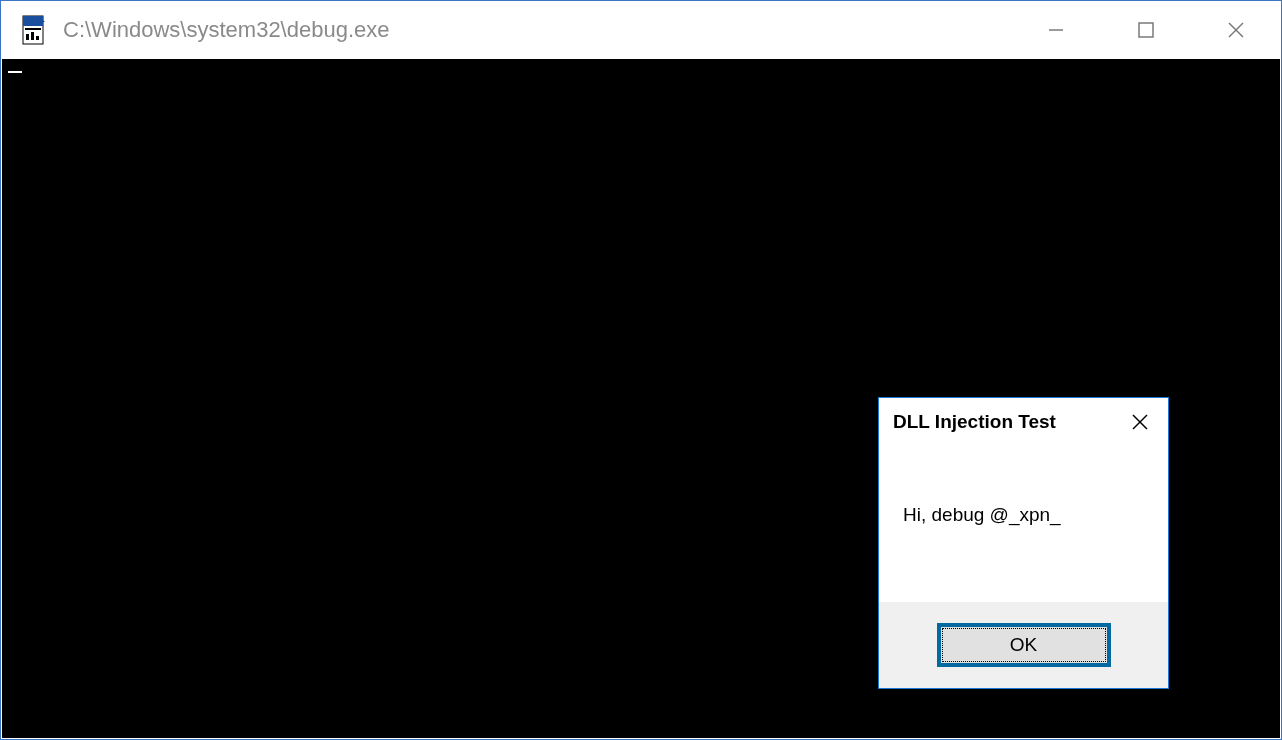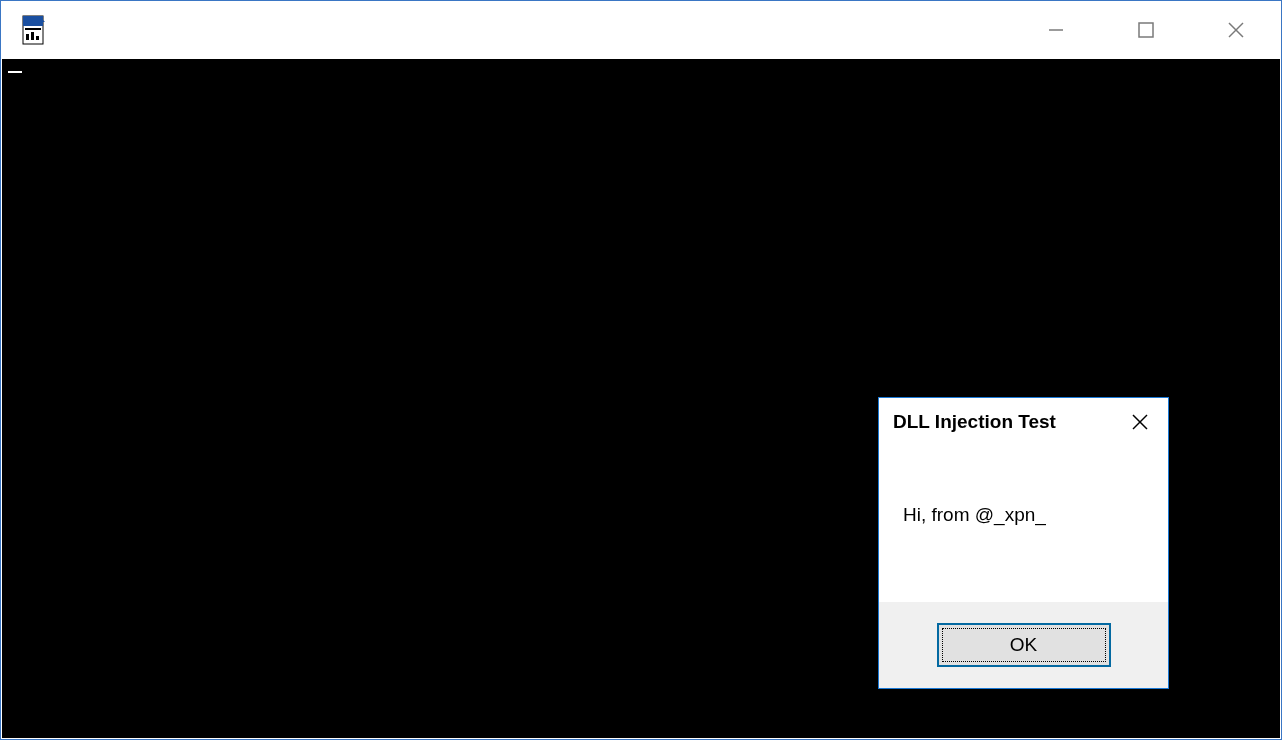--- a/index.html
+++ b/index.html
@@ -114,21 +114,21 @@
     height: 86px;
     background: #f0f0f0;
     display: flex;
     align-items: center;
     justify-content: center;
   }
   .ok-button {
     width: 174px;
     height: 44px;
     background: #e1e1e1;
-    border: 2px solid #0369a1;
+    border: 4px solid #0369a1;
     outline: 1px dotted #000;
     outline-offset: -6px;
     font-family: "Segoe UI", Tahoma, sans-serif;
     font-size: 19px;
     color: #000;
     cursor: default;
   }
 </style>
 </head>
 <body>
@@ -139,20 +139,21 @@
       <svg width="32" height="32" viewBox="0 0 32 32">
         <rect x="4" y="2" width="20" height="28" fill="#ffffff" stroke="#000" stroke-width="1"></rect>
         <path d="M20 2 L20 8 L26 8 Z" fill="#1a4fa0"></path>
         <rect x="4" y="2" width="20" height="10" fill="#1a4fa0"></rect>
         <rect x="7" y="20" width="3" height="6" fill="#000"></rect>
         <rect x="12" y="18" width="3" height="8" fill="#000"></rect>
         <rect x="17" y="22" width="3" height="4" fill="#000"></rect>
         <rect x="6" y="14" width="16" height="2" fill="#000"></rect>
       </svg>
     </div>
+    <div class="title-text">C:\Windows\system32\debug.exe</div>
     <div class="window-controls">
       <div class="win-ctrl">
         <svg width="18" height="18" viewBox="0 0 18 18">
           <line x1="2" y1="9" x2="16" y2="9" stroke="#7a7a7a" stroke-width="1.5"></line>
         </svg>
       </div>
       <div class="win-ctrl">
         <svg width="18" height="18" viewBox="0 0 18 18">
           <rect x="2" y="2" width="14" height="14" fill="none" stroke="#7a7a7a" stroke-width="1.5"></rect>
         </svg>
@@ -174,19 +175,19 @@
     <div class="dialog-titlebar">
       <div class="dialog-title">DLL Injection Test</div>
       <div class="dialog-close">
         <svg width="18" height="18" viewBox="0 0 18 18">
           <line x1="2" y1="2" x2="16" y2="16" stroke="#000" stroke-width="1.5"></line>
           <line x1="16" y1="2" x2="2" y2="16" stroke="#000" stroke-width="1.5"></line>
         </svg>
       </div>
     </div>
     <div class="dialog-body">
-      <div class="dialog-message">Hi, from @_xpn_</div>
+      <div class="dialog-message">Hi, debug @_xpn_</div>
     </div>
     <div class="dialog-footer">
       <button class="ok-button">OK</button>
     </div>
   </div>
 </div>
 
 </body></html>

